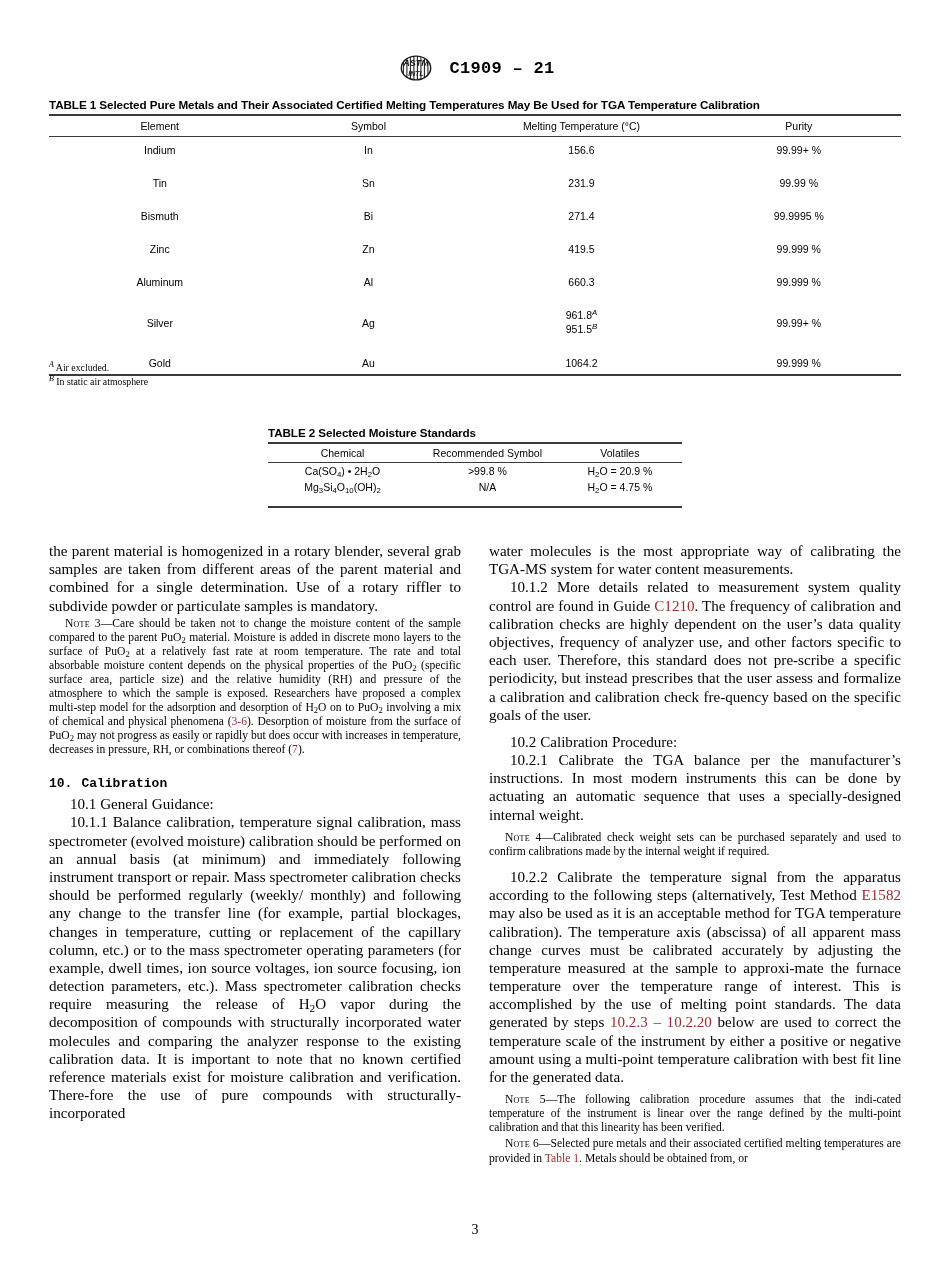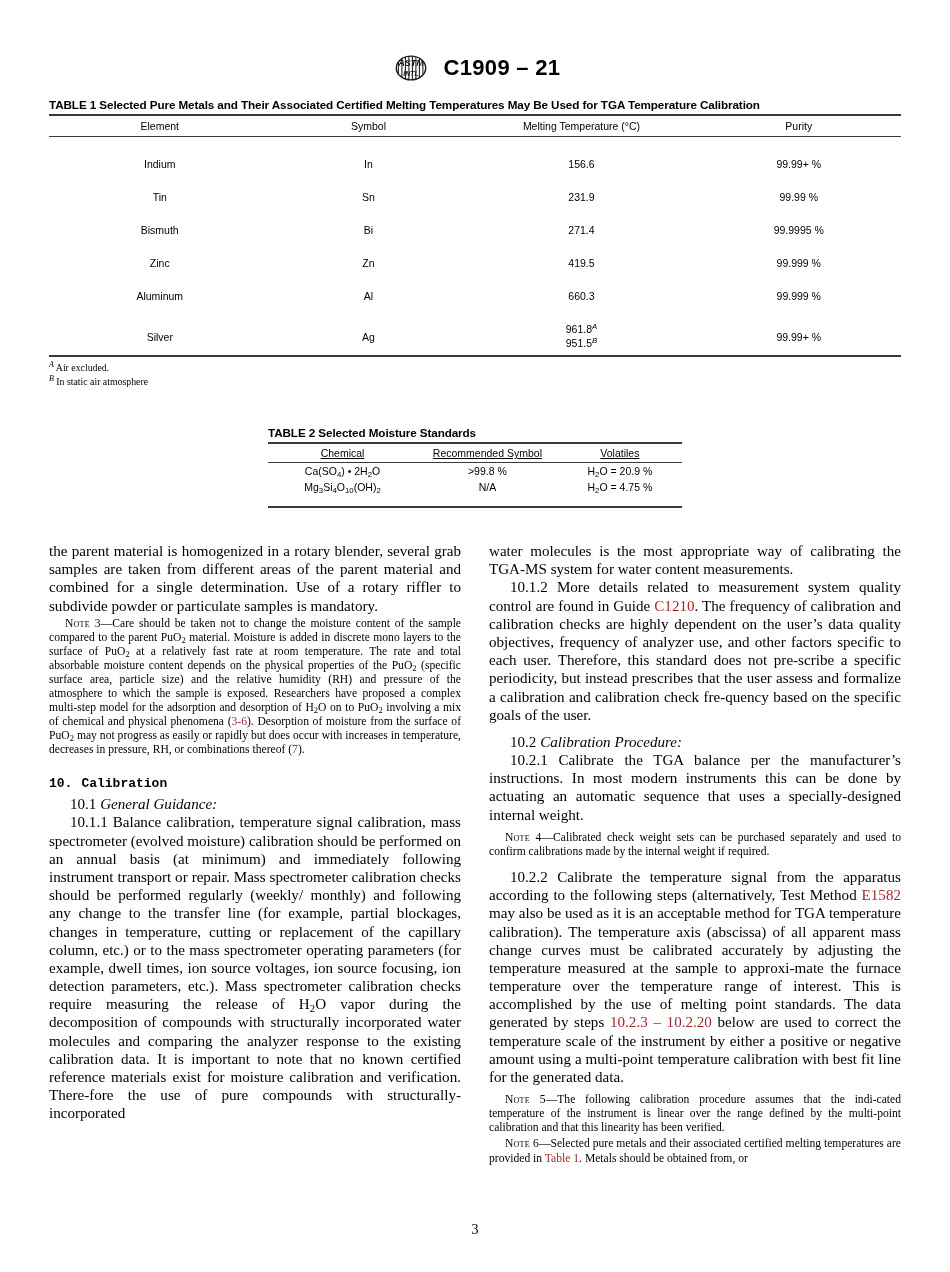--- a/index.html
+++ b/index.html
@@ -34,23 +34,23 @@
     justify-content: center;
     gap: 12px;
   }
   .astm-logo {
     display: inline-block;
     width: 42px;
     height: 28px;
     vertical-align: middle;
   }
   .doc-designation {
-    font-family: Liberation Sans, sans-serif;
+    font-family: Liberation Mono, monospace;
     font-weight: bold;
-    font-size: 22px;
+    font-size: 17px;
     letter-spacing: 0.3px;
   }
 
   
   .table1-wrap {
     position: absolute;
     left: 49px;
     top: 92px;
     width: 852px;
   }
@@ -74,21 +74,21 @@
     text-align: center;
     border-top: 2.2px solid #3a3a3a;
     border-bottom: 0.9px solid #3a3a3a;
   }
   table.astm tbody td {
     text-align: center;
     padding: 10.5px 0 10.5px 0;
     vertical-align: middle;
   }
   table.astm tbody tr:first-child td {
-    padding-top: 21px;
+    padding-top: 7px;
   }
   table.astm tbody tr:last-child td {
     padding-bottom: 5px;
     border-bottom: 2.2px solid #3a3a3a;
   }
   .col-el   { width: 26%; }
   .col-sym  { width: 23%; }
   .col-temp { width: 27%; }
   .col-pur  { width: 24%; }
   sup.ftn {
@@ -126,21 +126,20 @@
     border-collapse: collapse;
     font-family: "Liberation Sans", sans-serif;
     font-size: 10.5px;
   }
   table.astm2 thead th {
     font-weight: normal;
     padding: 3px 0;
     text-align: center;
     border-top: 2.2px solid #3a3a3a;
     border-bottom: 0.9px solid #3a3a3a;
-    text-decoration: underline;
   }
   table.astm2 tbody td {
     text-align: center;
     padding: 2px 0;
   }
   table.astm2 tbody tr:last-child td {
     padding-bottom: 13px;
     border-bottom: 2.2px solid #3a3a3a;
   }
   sub { font-size: 0.74em; vertical-align: -0.28em; line-height: 0; }
@@ -177,21 +176,21 @@
     letter-spacing: 0.2px;
   }
   .sec-head {
     font-family: Liberation Mono, monospace;
     font-weight: bold;
     font-size: 13px;
     margin: 9px 0 4px 0;
     text-indent: 0;
   }
   .sec-head .num { margin-right: 9px; }
-  .ital { font-style: italic; }
+  .ital { }
   .ref  { color: #9e2a2b; }
   .gap-sm { height: 9px; }
   .gap-xs { height: 5px; }
 
   
   .page-num {
     position: absolute;
     left: 0;
     top: 1216px;
     width: 950px;
@@ -276,20 +275,26 @@
             <td>Al</td>
             <td>660.3</td>
             <td>99.999 %</td>
           </tr>
           <tr>
             <td>Silver</td>
             <td>Ag</td>
             <td class="two-line">961.8<sup class="ftn">A</sup><br>951.5<sup class="ftn">B</sup></td>
             <td>99.99+ %</td>
           </tr>
+          <tr>
+            <td>Gold</td>
+            <td>Au</td>
+            <td>1064.2</td>
+            <td>99.999 %</td>
+          </tr>
         </tbody>
     </table>
   </div>
 
   <div class="footnotes">
     <div>
       <span class="fmark">A</span>
       <span>Air excluded.</span>
     </div>
     <div>

